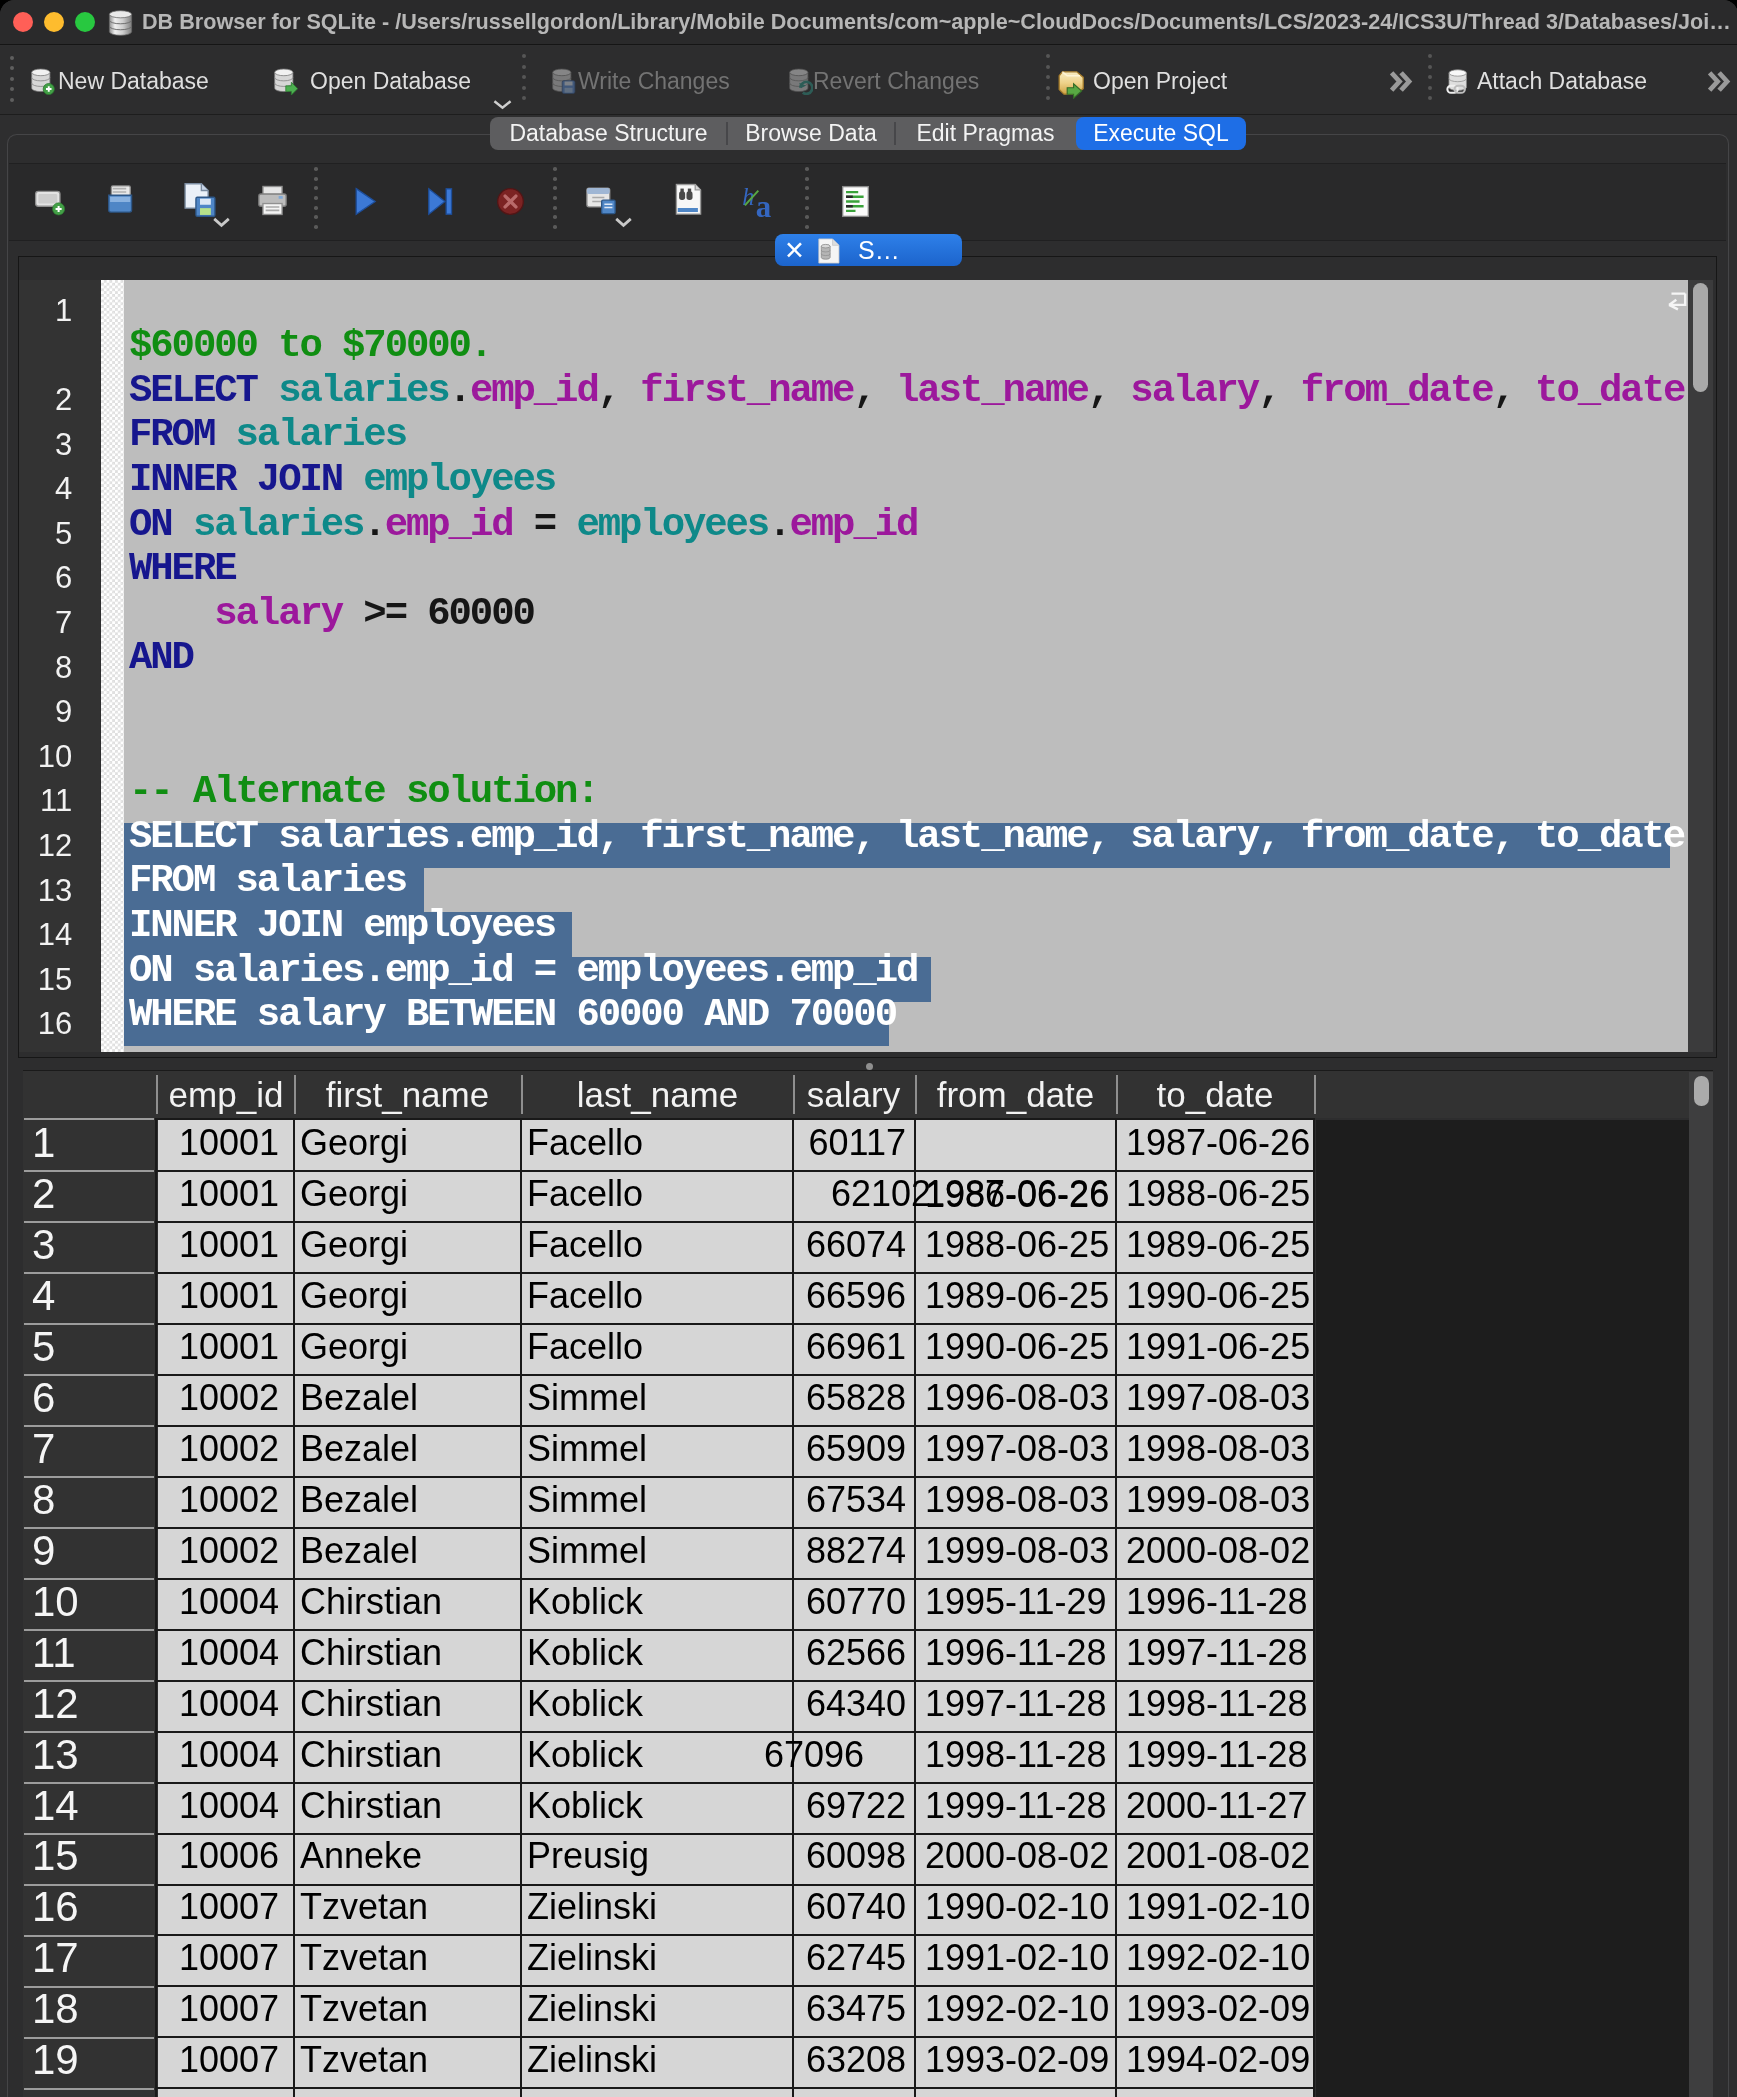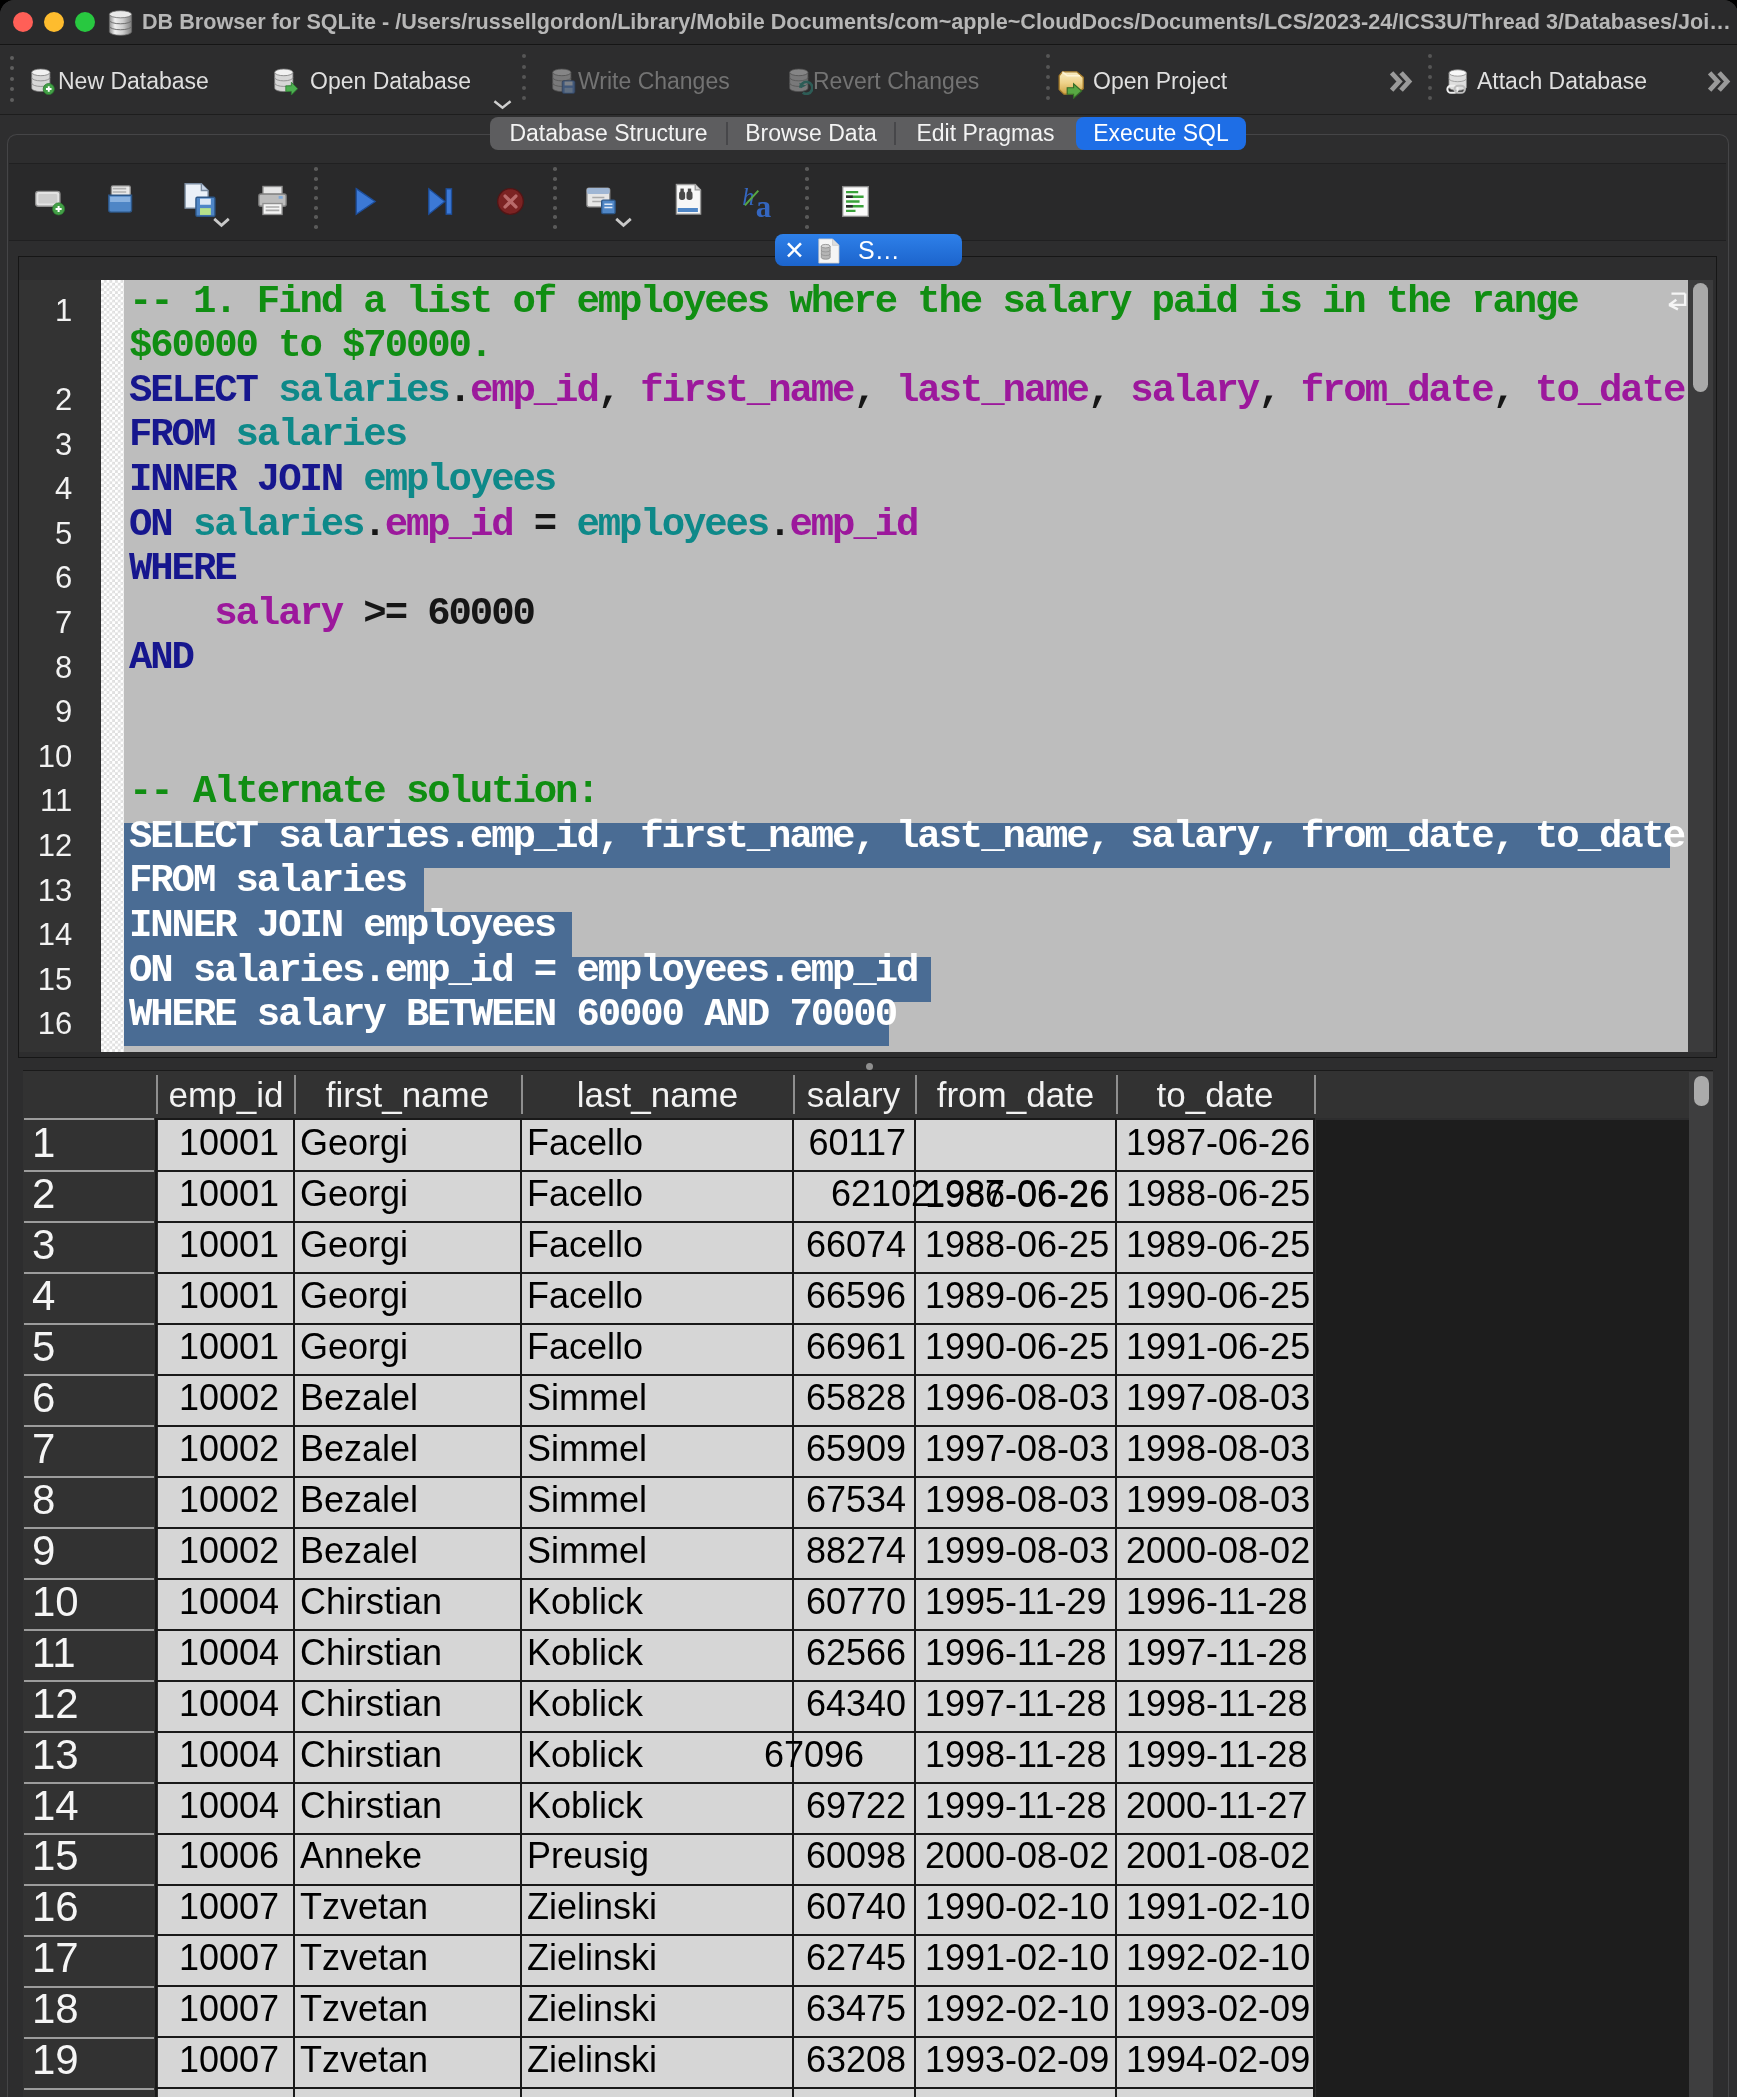--- a/index.html
+++ b/index.html
@@ -242,21 +242,20 @@
 <div class="abs" style="left:1688px;top:280px;width:25px;height:772px;background:#3b3b3c;"></div>
 <div class="abs" style="left:1693px;top:283px;width:15.3px;height:109px;border-radius:8px;background:#a9a9a9;"></div>
 <svg class="abs" style="left:1661px;top:292px;opacity:0.92;" width="26.6" height="29" viewBox="0 0 33 36">
 <path d="M30 2 v14 h-20 M10 16 l9 -6.5 M10 16 l11 5.5 M30 2 h-17" fill="none" stroke="#fafafa" stroke-width="3"></path>
 </svg>
 <div class="selr" style="top:823px;height:45px;width:1546px;"></div>
 <div class="selr" style="top:868px;height:45px;width:300px;"></div>
 <div class="selr" style="top:912px;height:45px;width:448px;"></div>
 <div class="selr" style="top:957px;height:45px;width:807px;"></div>
 <div class="selr" style="top:1001px;height:45px;width:765px;"></div>
-<div class="code" style="top:280px;"><span class="c">-- 1. Find a list of employees where the salary paid is in the range</span></div>
 <div class="code" style="top:324px;"><span class="c">$60000 to $70000.</span></div>
 <div class="code" style="top:369px;"><span class="k">SELECT</span><span class="b"> </span><span class="t">salaries</span><span class="b">.</span><span class="i">emp_id</span><span class="b">, </span><span class="i">first_name</span><span class="b">, </span><span class="i">last_name</span><span class="b">, </span><span class="i">salary</span><span class="b">, </span><span class="i">from_date</span><span class="b">, </span><span class="i">to_date</span></div>
 <div class="code" style="top:413px;"><span class="k">FROM</span><span class="b"> </span><span class="t">salaries</span></div>
 <div class="code" style="top:458px;"><span class="k">INNER JOIN</span><span class="b"> </span><span class="t">employees</span></div>
 <div class="code" style="top:503px;"><span class="k">ON</span><span class="b"> </span><span class="t">salaries</span><span class="b">.</span><span class="i">emp_id</span><span class="b"> = </span><span class="t">employees</span><span class="b">.</span><span class="i">emp_id</span></div>
 <div class="code" style="top:547px;"><span class="k">WHERE</span></div>
 <div class="code" style="top:592px;"><span class="b">&nbsp;&nbsp;&nbsp;&nbsp;</span><span class="i">salary</span><span class="b"> &gt;= 60000</span></div>
 <div class="code" style="top:636px;"><span class="k">AND</span></div>
 <div class="code" style="top:770px;"><span class="c">-- Alternate solution:</span></div>
 <div class="code" style="top:815px;"><span class="w">SELECT salaries.emp_id, first_name, last_name, salary, from_date, to_date</span></div>

